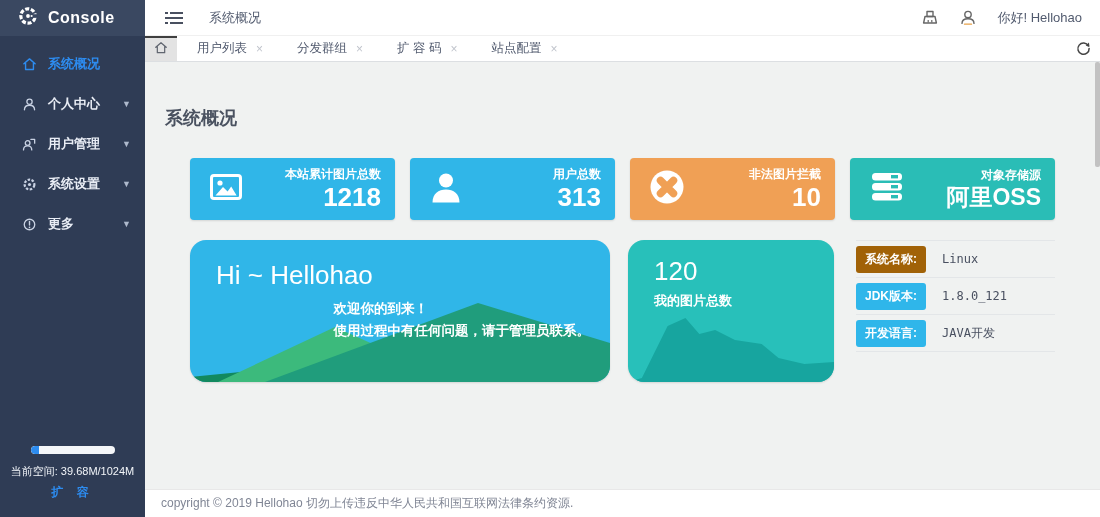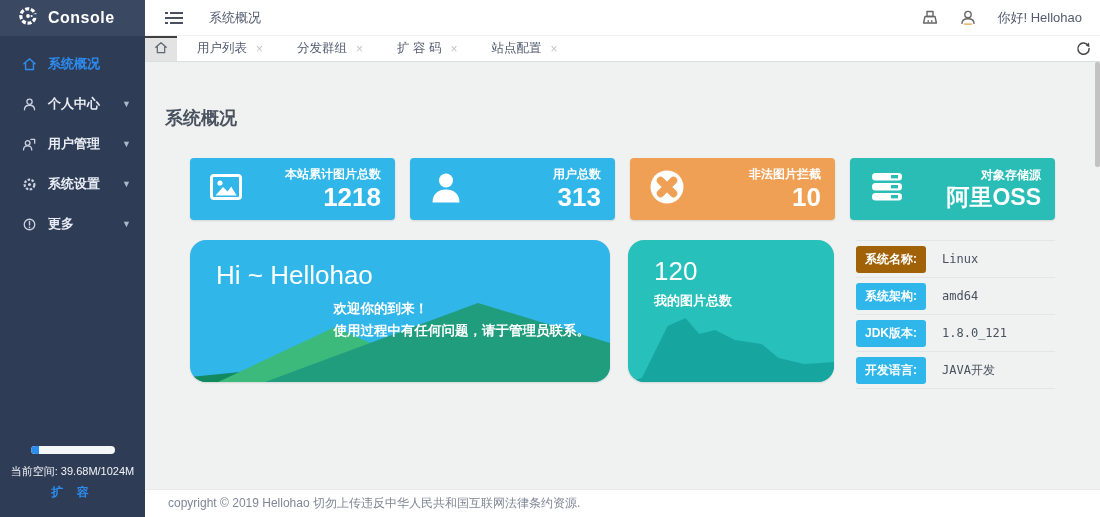--- a/index.html
+++ b/index.html
@@ -59,21 +59,21 @@
   .mimg-label { position:absolute; left:26px; top:52px; color:#fff; font-size:13px; font-weight:700; }
   .mountains { position:absolute; left:0; right:0; bottom:0; display:block; }
 
   .sysinfo { flex:1; margin-left:4px; border-top:1px solid #e3e6e8; }
   .sysrow { height:37px; border-bottom:1px solid #e3e6e8; display:flex; align-items:center; }
   .sysbadge { display:inline-block; min-width:64px; text-align:center; padding:5px 9px; border-radius:3px; color:#fff; font-size:12px; font-weight:700; cursor:default; }
   .sysval { margin-left:16px; font-size:12px; color:#495060; font-family:"DejaVu Sans Mono","Liberation Mono",monospace;text-align:right; }
 
   
   .footer { position:absolute; left:145px; right:0; bottom:0; height:28px; background:#fff; border-top:1px solid #e8e8e8; display:flex; align-items:center; }
-  .copyright { padding-left:23px; font-size:12px; color:#808695; }
+  .copyright { padding-left:16px; font-size:12px; color:#808695; }
 
   .scroll-thumb { position:absolute; right:0; top:62px; width:5px; height:105px; background:#c2c2c2; border-radius:2px; }
 </style>
 </head>
 <body>
 
 <div class="app">
 
   <aside class="sidebar">
     <div class="logo">
@@ -301,24 +301,20 @@
           <polygon points="0,82 14,78 40,26 58,18 72,34 88,30 108,40 135,44 152,58 178,64 208,62 208,82" fill="#17a59f"></polygon>
         </svg>
       </div>
 
       <div class="sysinfo">
         <div class="sysrow">
           <span class="sysbadge" style="background-color: #a16207;">系统名称:</span>
           <span class="sysval">Linux</span>
         </div>
         <div class="sysrow">
-          <span class="sysbadge" style="background-color: rgb(47, 182, 234);">系统架构:</span>
-          <span class="sysval">amd64</span>
-        </div>
-        <div class="sysrow">
           <span class="sysbadge" style="background-color: rgb(47, 182, 234);">JDK版本:</span>
           <span class="sysval">1.8.0_121</span>
         </div>
         <div class="sysrow">
           <span class="sysbadge" style="background-color: rgb(47, 182, 234);">开发语言:</span>
           <span class="sysval">JAVA开发</span>
         </div>
       </div>
     </div>
   </main>

